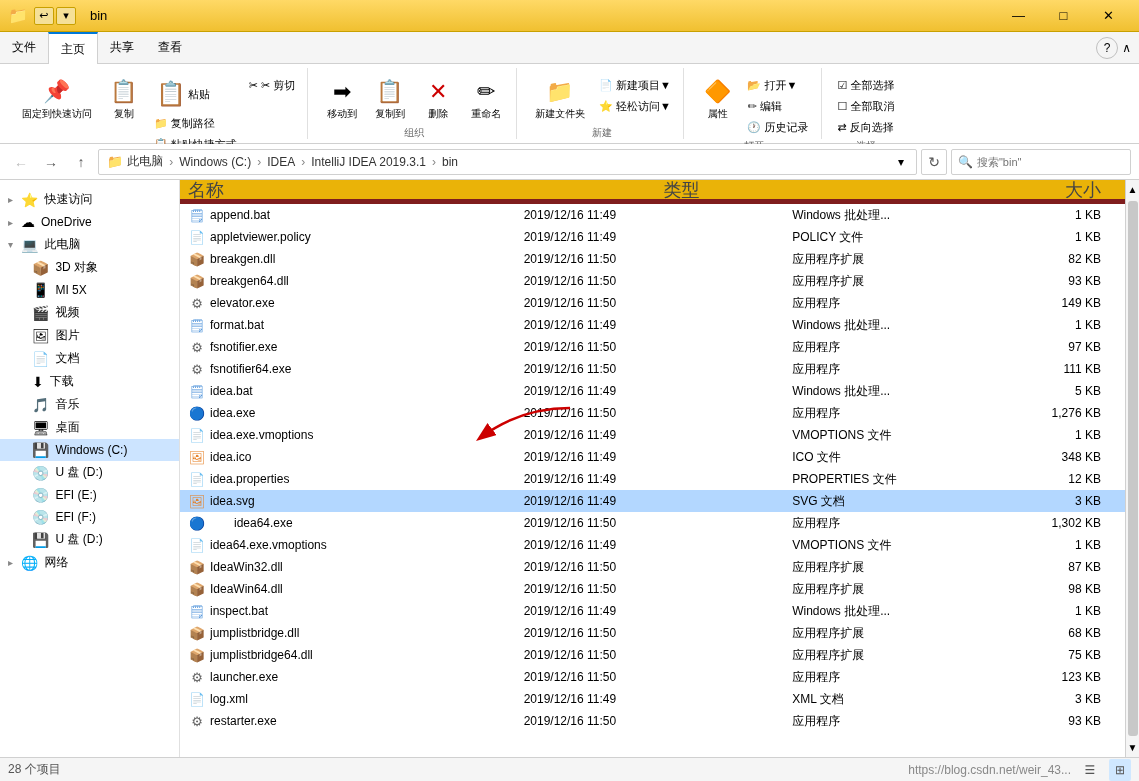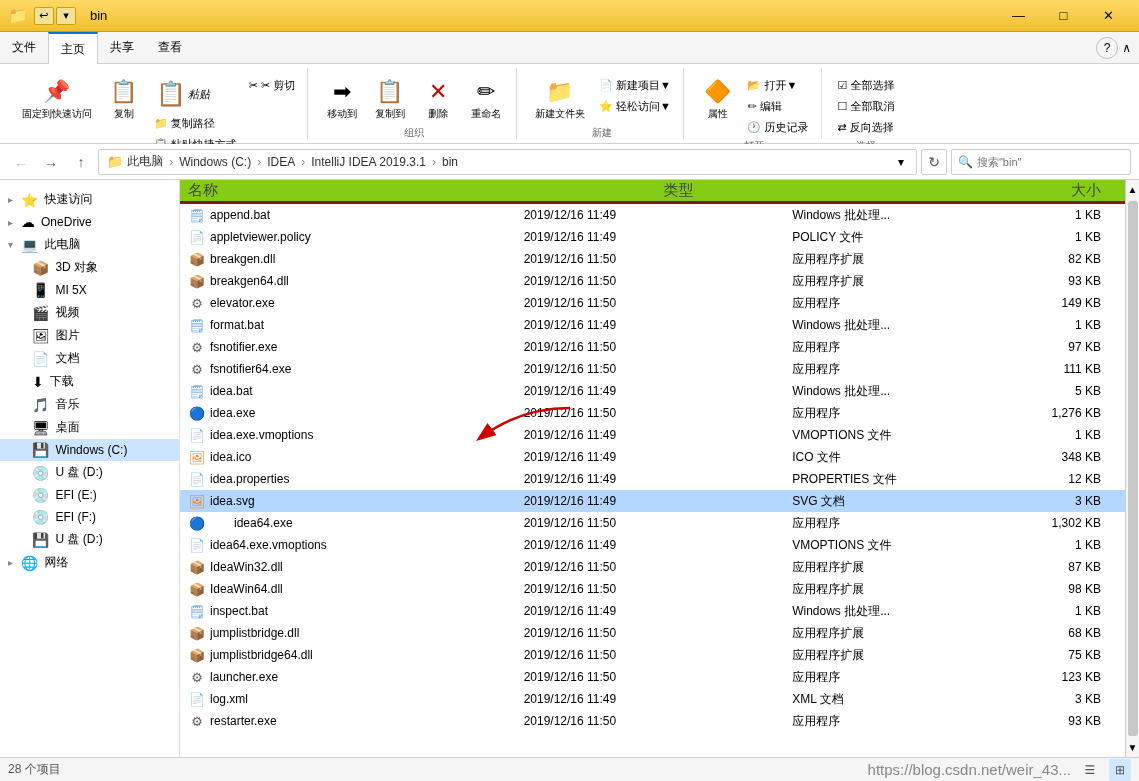--- a/index.html
+++ b/index.html
@@ -43,21 +43,21 @@
     .refresh-btn { width: 26px; height: 26px; display: flex; align-items: center; justify-content: center; border: 1px solid #d0d0d0; border-radius: 2px; cursor: pointer; font-size: 14px; color: #555; }
     .search-box { width: 180px; height: 26px; border: 1px solid #d0d0d0; border-radius: 2px; display: flex; align-items: center; padding: 0 6px; gap: 4px; background: white; }
     .search-input { flex: 1; border: none; outline: none; font-size: 12px; }
 
     
     .sidebar { width: 180px; border-right: 1px solid #e0e0e0; overflow-y: auto; padding: 8px 0; background: white; }
     .sidebar-item { display: flex; align-items: center; gap: 6px; padding: 3px 8px 3px 16px; cursor: pointer; font-size: 12px; white-space: nowrap; }
     .sidebar-item.selected { background: #cce4ff; }
     .sidebar-item .icon { font-size: 14px; }
     .sidebar-expand { font-size: 10px; color: #888; margin-left: -8px; margin-right: 2px; }
-    .file-list-header { display: flex; align-items: center; height: 24px; background: #84cc16; border-bottom: 3px solid #7f1d1d; padding: 0 8px; font-size: 15px; color: #444; font-weight: 500; }
+    .file-list-header { display: flex; align-items: center; height: 24px; background: #eab308; border-bottom: 5px solid #7f1d1d; padding: 0 8px; font-size: 18px; color: #444; font-weight: 500; }
     .file-list-header > div { cursor: pointer; }
     .col-name { flex: 2.5; min-width: 200px; }
     .col-date { flex: 2; min-width: 160px; }
     .col-type { flex: 1.5; min-width: 120px; }
     .col-size { flex: 0.8; min-width: 60px; text-align: right; padding-right: 16px; }
     .file-row { display: flex; align-items: center; height: 22px; padding: 0 8px; font-size: 12px; cursor: pointer; }
     .file-row.highlighted { background: #b3d7ff; }
 
     
     .status-bar { height: 24px; background: #f5f5f5; border-top: 1px solid #d0d0d0; display: flex; align-items: center; justify-content: space-between; padding: 0 8px; font-size: 12px; color: #555; }
@@ -107,21 +107,21 @@
           <div class="ribbon-btn-icon">📌</div>
           <div class="ribbon-btn-label">固定到快速访问</div>
         </div>
         <div class="ribbon-btn-large">
           <div class="ribbon-btn-icon">📋</div>
           <div class="ribbon-btn-label">复制</div>
         </div>
         <div style="display:flex; flex-direction:column; gap:2px; padding-top:4px;">
           <div class="ribbon-btn-large" style="flex-direction:row; min-width:60px;">
             <div style="font-size:24px;">📋</div>
-            <div style="font-size:11px; margin-left:2px;font-style:italic;">粘贴</div>
+            <div style="font-size:11px; margin-left:2px;">粘贴</div>
           </div>
           <div class="ribbon-btn-small">
             <span>📁</span>
             <span>复制路径</span>
           </div>
           <div class="ribbon-btn-small">
             <span>📋</span>
             <span>粘贴快捷方式</span>
           </div>
         </div>
@@ -569,19 +569,19 @@
     <div style="width:14px; background:#f5f5f5; border-left:1px solid #d0d0d0; display:flex; flex-direction:column; align-items:center;">
       <div style="font-size:10px; cursor:pointer; padding:4px 0;">▲</div>
       <div style="flex:1; width:10px; background:#c8c8c8; border-radius:3px; margin:2px;"></div>
       <div style="font-size:10px; cursor:pointer; padding:4px 0;">▼</div>
     </div>
   </div>
 
   <div class="status-bar">
     <span>28 个项目</span>
     <div style="display:flex; align-items:center; gap:8px;">
-      <span style="font-size:15px; color:#888;">https://blog.csdn.net/weir_43...</span>
+      <span style="font-size:12px; color:#888;">https://blog.csdn.net/weir_43...</span>
       <div class="view-btn" title="详细信息">☰</div>
       <div class="view-btn active" title="大图标">⊞</div>
     </div>
   </div>
 
 </div>
 
 </body></html>

